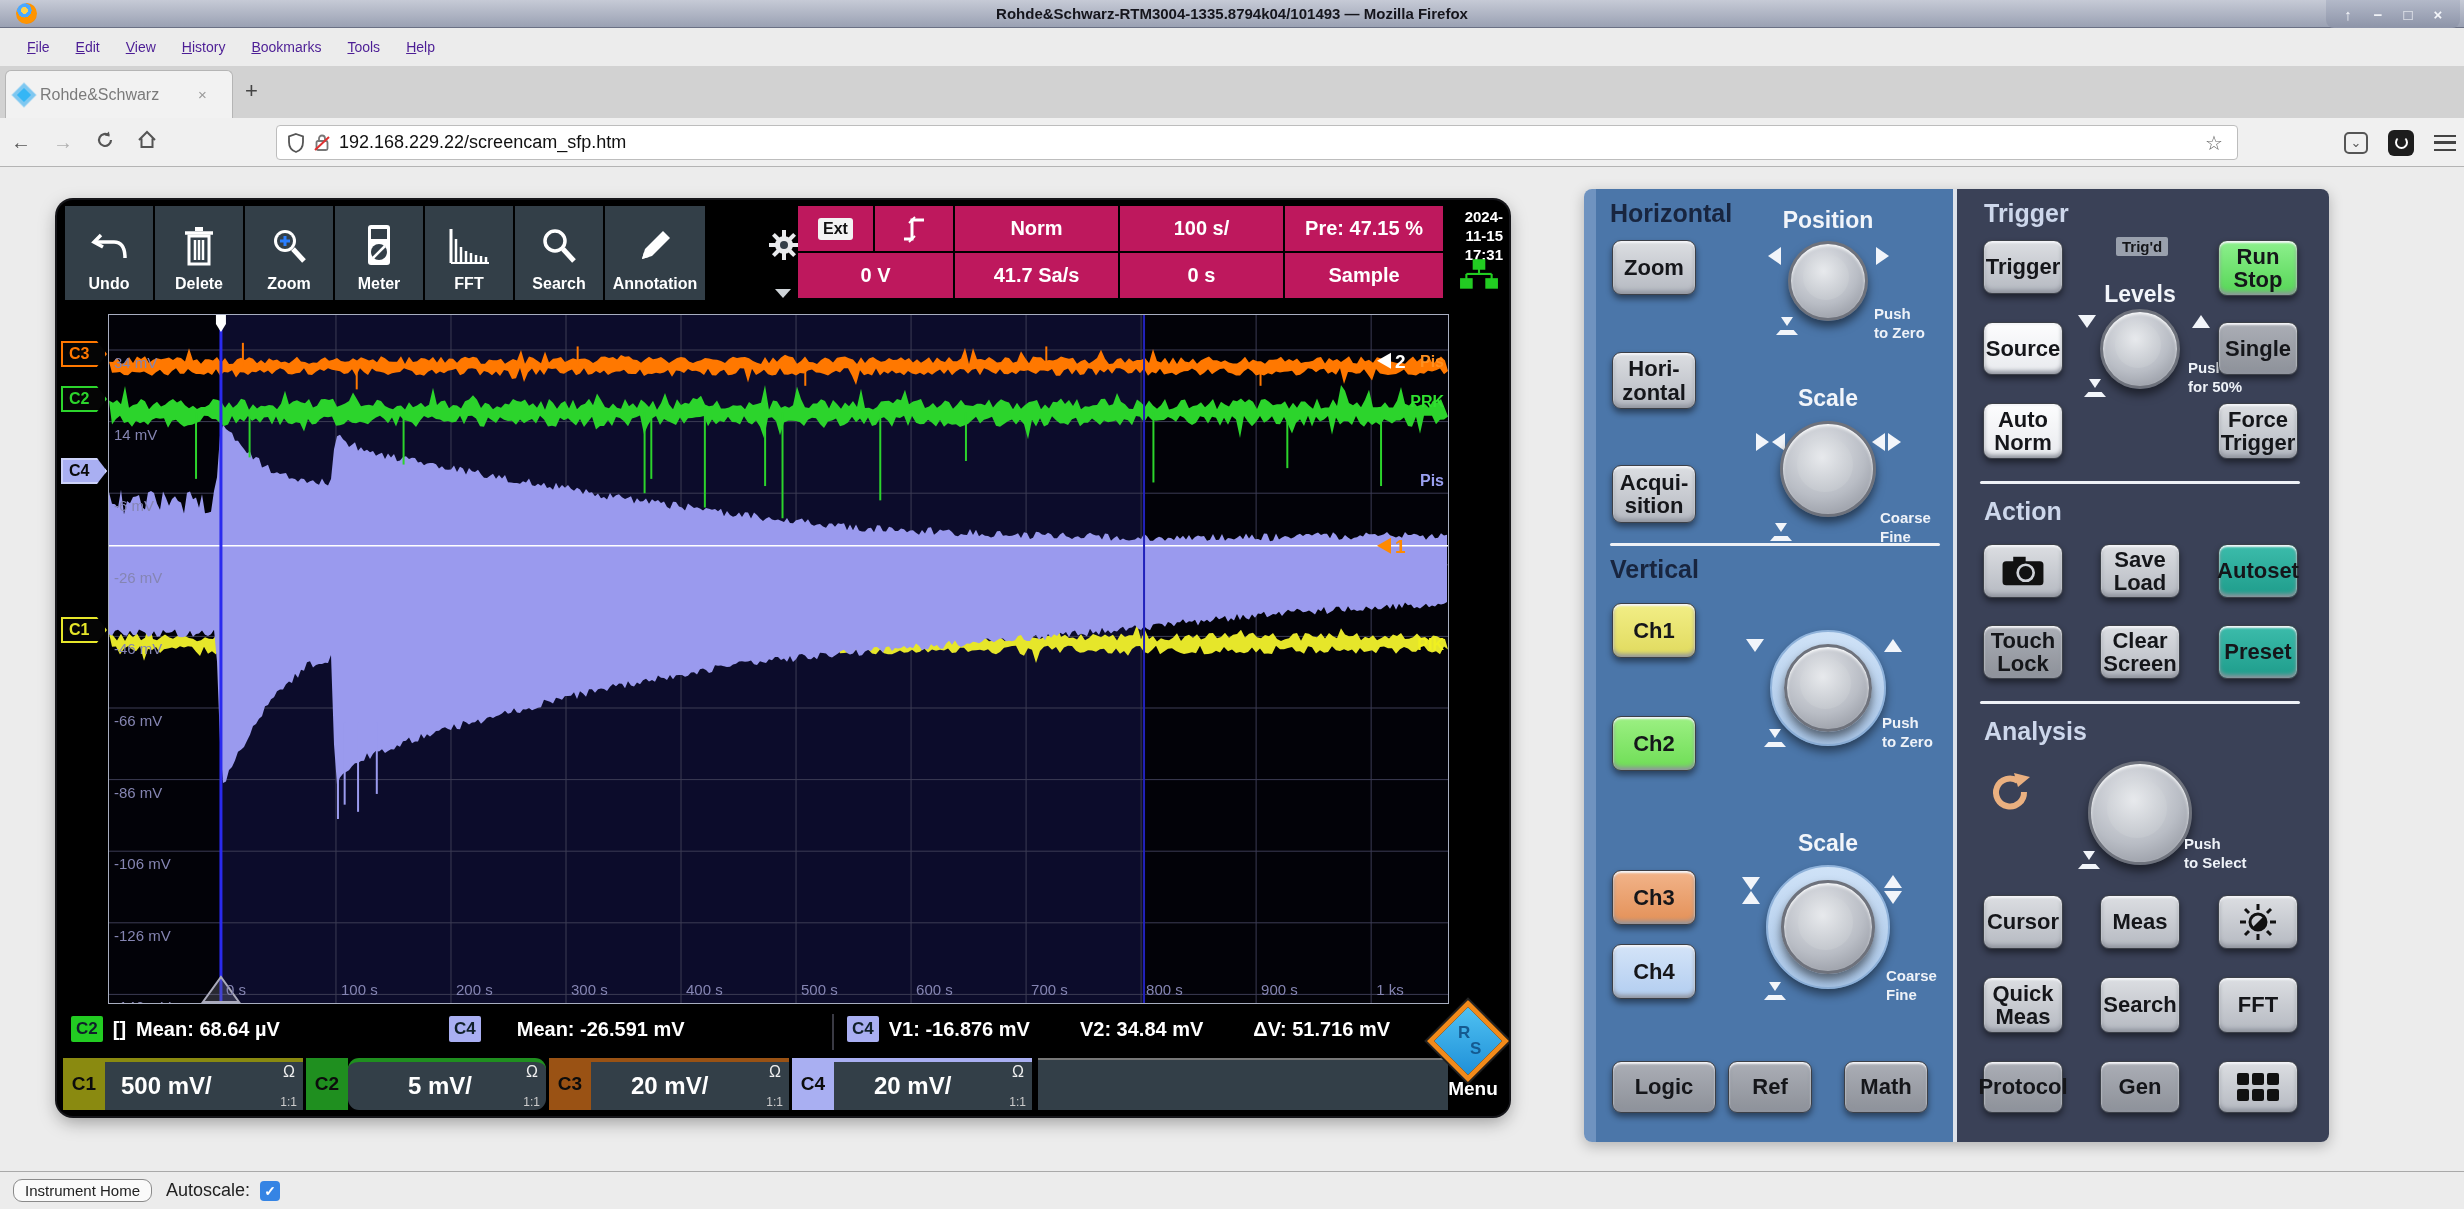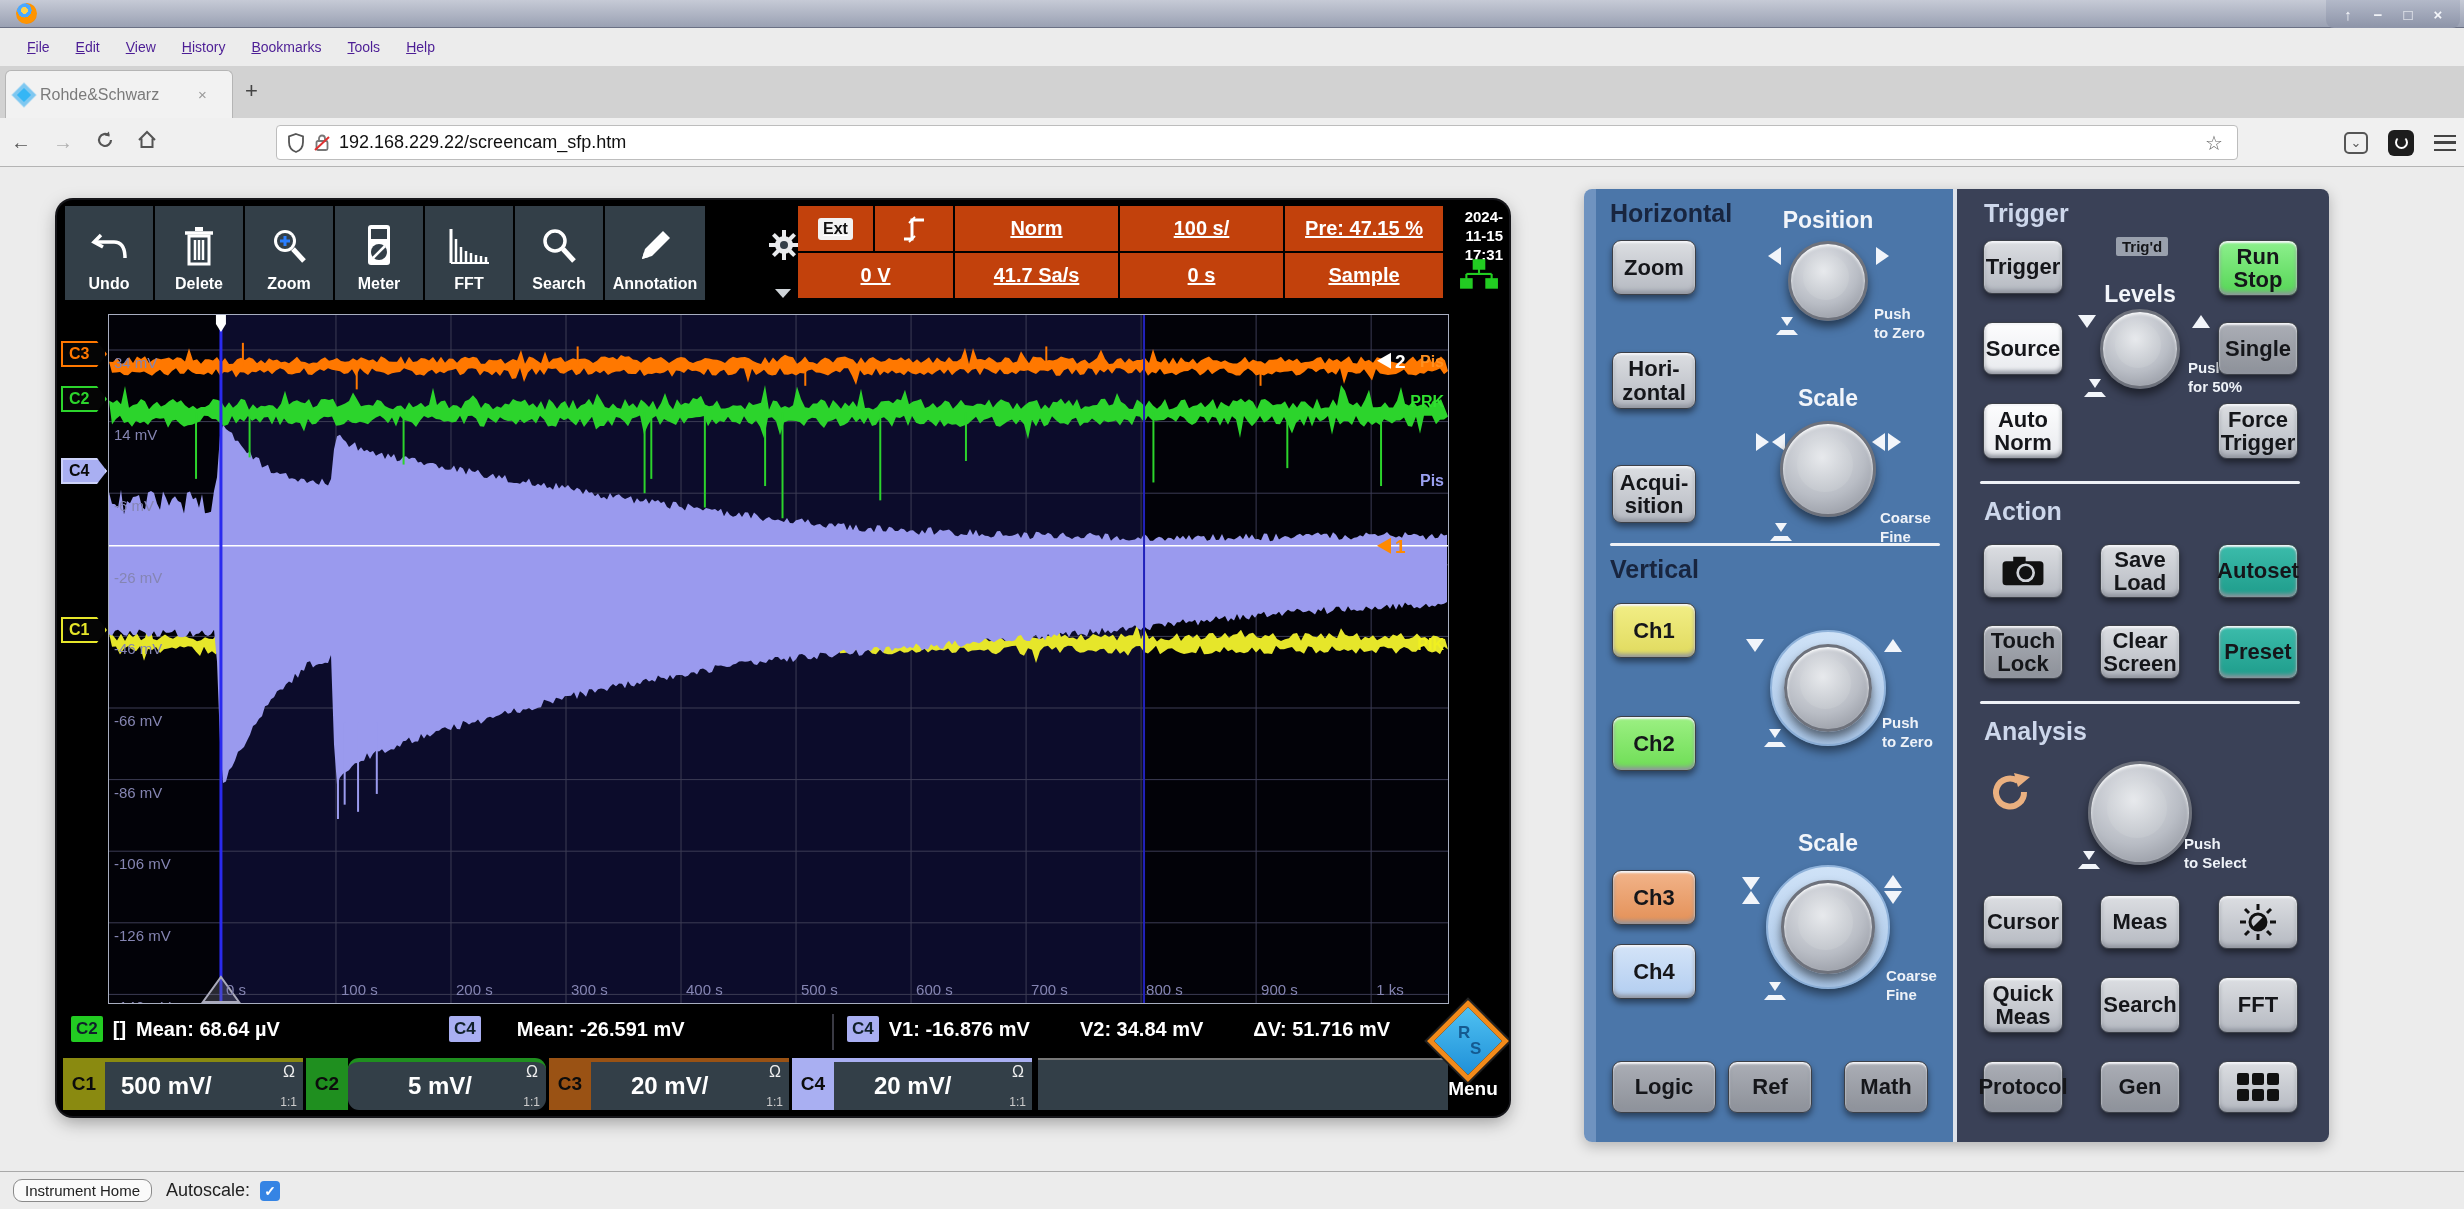--- a/index.html
+++ b/index.html
@@ -50,22 +50,22 @@
   .scope { position:absolute; left:57px; top:200px; width:1452px; height:916px; background:#000;
     border-radius:16px; box-shadow:0 0 0 2px #16161a, 0 6px 18px rgba(0,0,0,.35); overflow:hidden; }
   .tb-btn { position:absolute; top:6px; width:88px; height:94px; background:#333f48;
     display:flex; flex-direction:column; align-items:center; justify-content:flex-end; padding-bottom:7px; gap:8px; }
   .tb-btn svg { display:block; }
   .tb-label { color:#fff; font-size:16px; font-weight:bold; }
   .gear-wrap { position:absolute; left:704px; top:6px; width:46px; height:94px; }
   .gear-wrap svg { position:absolute; left:6px; top:22px; }
   .gear-caret { position:absolute; left:14px; bottom:2px; width:0; height:0;
     border-left:8px solid transparent; border-right:8px solid transparent; border-top:9px solid #cfd4d8; }
-  .st-cell { position:absolute; background:#c2410c; color:#fff; font-weight:bold; font-size:20px;
-    display:flex; align-items:center; justify-content:center;text-decoration:underline; }
+  .st-cell { position:absolute; background:#be185d; color:#fff; font-weight:bold; font-size:20px;
+    display:flex; align-items:center; justify-content:center; }
   .ext-badge { background:#f2f2f2; color:#111; font-size:16px; font-weight:bold; padding:2px 5px; border-radius:3px; }
   .st-date { position:absolute; color:#fff; font-size:15px; text-align:right; line-height:1.25; font-weight:bold; }
   .net-ico { position:absolute; }
 
   .plot { position:absolute; left:51px; top:114px; width:1341px; height:690px; border:1px solid #a8aec0; }
   .ch-tag { position:absolute; width:46px; height:26px; font-size:16px; font-weight:bold;
     display:flex; align-items:center; padding-left:6px; background:#050505;
     clip-path:polygon(0 0, 78% 0, 100% 50%, 78% 100%, 0 100%); }
 
   .measbar { position:absolute; left:0; top:810px; width:1452px; height:44px; background:#000; color:#fff; }
@@ -145,20 +145,21 @@
     border-radius:9px; padding:2px 11px; }
   .autoscale-lbl { margin-left:14px; font-size:18px; color:#222; }
   .checkbox { margin-left:10px; width:20px; height:20px; background:#3584e4; border-radius:4px;
     color:#fff; font-size:14px; font-weight:bold; display:flex; align-items:center; justify-content:center; }
 </style>
 </head>
 <body>
 
 <div class="titlebar">
   <div class="ff-icon"></div>
+  <div class="win-title">Rohde&amp;Schwarz-RTM3004-1335.8794k04/101493 — Mozilla Firefox</div>
   <div class="win-btns">
     <span>↑</span>
     <span>−</span>
     <span>□</span>
     <span>×</span>
   </div>
 </div>
 
 <div class="menubar">
   <span class="menu-item">File</span>

